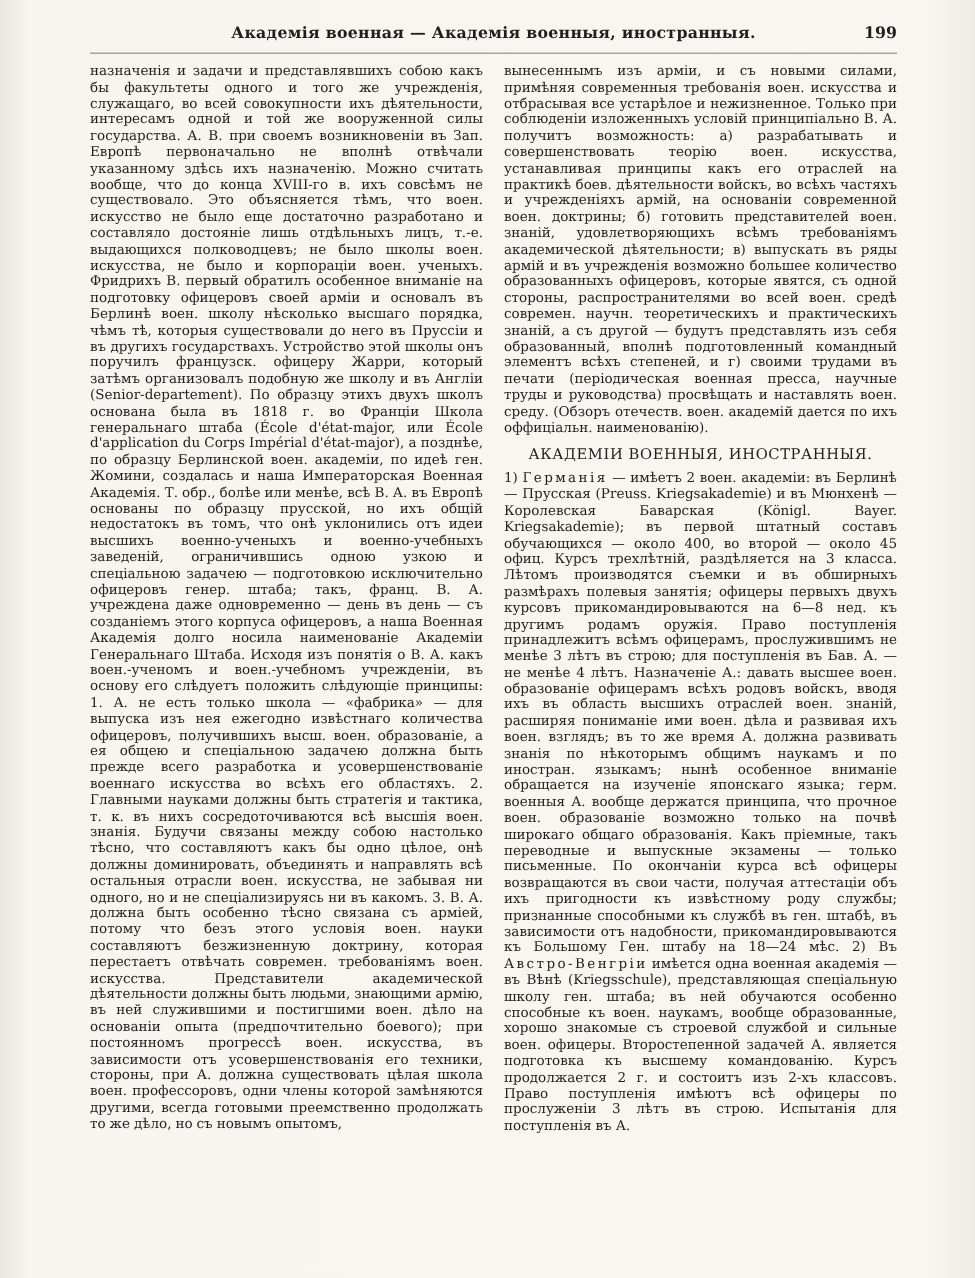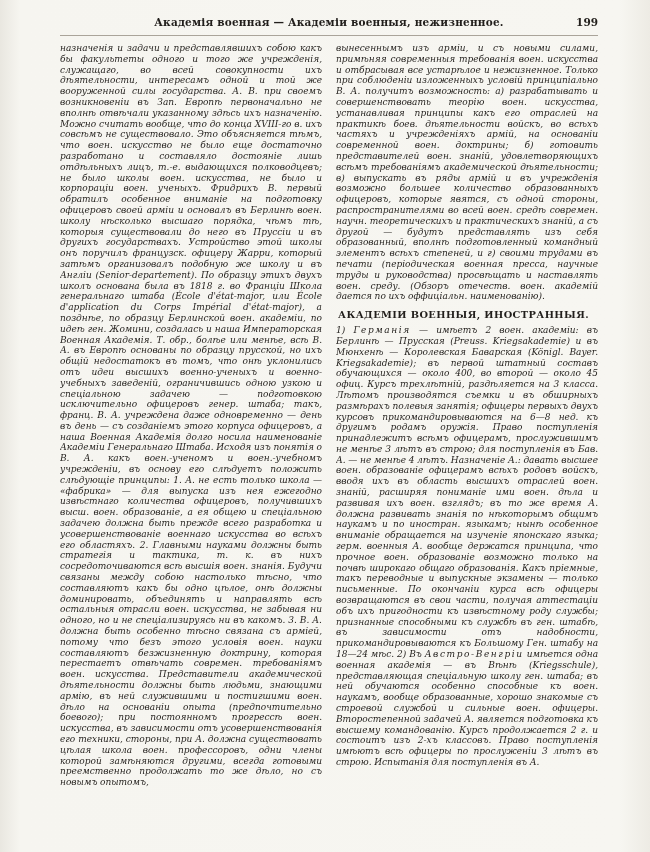--- a/index.html
+++ b/index.html
@@ -27,37 +27,36 @@
     font-weight: 700; font-size: 10.5px; margin-left: 13px;
   }
   .header-rule { border-top: 1px solid #aaa49a; margin: 3px 0 7px; }
   .columns { display: flex; gap: 14px; height: 786px; overflow: hidden; }
   .col { flex: 1 1 0; overflow: hidden; }
   .body-text {
     margin: 0;
     font-size: 9px; line-height: 10.8px;
     text-align: justify;
     word-spacing: -0.2px;
-    font-style: italic;
   }
   .section-heading {
     margin: 7px 2px 5px;
     font-size: 9.8px; line-height: 11px;
-    font-weight: 700; 
+    font-weight: 400; text-align: center;
     letter-spacing: 0.4px;
   }
   .spaced { letter-spacing: 1.6px; }
 </style>
 </head>
 <body>
 
 <div class="page">
 
   <div class="running-head">
-    <span class="head-title">Академія военная — Академіи военныя, нежизненное.</span>
+    <span class="head-title">Академія военная — Академія военныя, иностранныя.</span>
     <span class="head-page">199</span>
   </div>
 
   <div class="header-rule"></div>
 
   <div class="columns">
 
     <div class="col">
       <p class="body-text">назначенія и задачи и представлявшихъ собою какъ бы факультеты одного и того же учрежденія, служащаго, во всей совокупности ихъ дѣятельности, интересамъ одной и той же вооруженной силы государства. А. В. при своемъ возникновеніи въ Зап. Европѣ первоначально не вполнѣ отвѣчали указанному здѣсь ихъ назначенію. Можно считать вообще, что до конца XVIII-го в. ихъ совсѣмъ не существовало. Это объясняется тѣмъ, что воен. искусство не было еще достаточно разработано и составляло достояніе лишь отдѣльныхъ лицъ, т.-е. выдающихся полководцевъ; не было школы воен. искусства, не было и корпораціи воен. ученыхъ. Фридрихъ В. первый обратилъ особенное вниманіе на подготовку офицеровъ своей арміи и основалъ въ Берлинѣ воен. школу нѣсколько высшаго порядка, чѣмъ тѣ, которыя существовали до него въ Пруссіи и въ другихъ государствахъ. Устройство этой школы онъ поручилъ французск. офицеру Жарри, который затѣмъ организовалъ подобную же школу и въ Англіи (Senior-departement). По образцу этихъ двухъ школъ основана была въ 1818 г. во Франціи Школа генеральнаго штаба (École d'état-major, или École d'application du Corps Impérial d'état-major), а позднѣе, по образцу Берлинской воен. академіи, по идеѣ ген. Жомини, создалась и наша Императорская Военная Академія. Т. обр., болѣе или менѣе, всѣ В. А. въ Европѣ основаны по образцу прусской, но ихъ общій недостатокъ въ томъ, что онѣ уклонились отъ идеи высшихъ военно-ученыхъ и военно-учебныхъ заведеній, ограничившись одною узкою и спеціальною задачею — подготовкою исключительно офицеровъ генер. штаба; такъ, франц. В. А. учреждена даже одновременно — день въ день — съ созданіемъ этого корпуса офицеровъ, а наша Военная Академія долго носила наименованіе Академіи Генеральнаго Штаба. Исходя изъ понятія о В. А. какъ воен.-ученомъ и воен.-учебномъ учрежденіи, въ основу его слѣдуетъ положить слѣдующіе принципы: 1. А. не есть только школа — «фабрика» — для выпуска изъ нея ежегодно извѣстнаго количества офицеровъ, получившихъ высш. воен. образованіе, а ея общею и спеціальною задачею должна быть прежде всего разработка и усовершенствованіе военнаго искусства во всѣхъ его областяхъ. 2. Главными науками должны быть стратегія и тактика, т. к. въ нихъ сосредоточиваются всѣ высшія воен. знанія. Будучи связаны между собою настолько тѣсно, что составляютъ какъ бы одно цѣлое, онѣ должны доминировать, объединять и направлять всѣ остальныя отрасли воен. искусства, не забывая ни одного, но и не спеціализируясь ни въ какомъ. 3. В. А. должна быть особенно тѣсно связана съ арміей, потому что безъ этого условія воен. науки составляютъ безжизненную доктрину, которая перестаетъ отвѣчать современ. требованіямъ воен. искусства. Представители академической дѣятельности должны быть людьми, знающими армію, въ ней служившими и постигшими воен. дѣло на основаніи опыта (предпочтительно боевого); при постоянномъ прогрессѣ воен. искусства, въ зависимости отъ усовершенствованія его техники, стороны, при А. должна существовать цѣлая школа воен. профессоровъ, одни члены которой замѣняются другими, всегда готовыми преемственно продолжать то же дѣло, но съ новымъ опытомъ,</p>
     </div>

